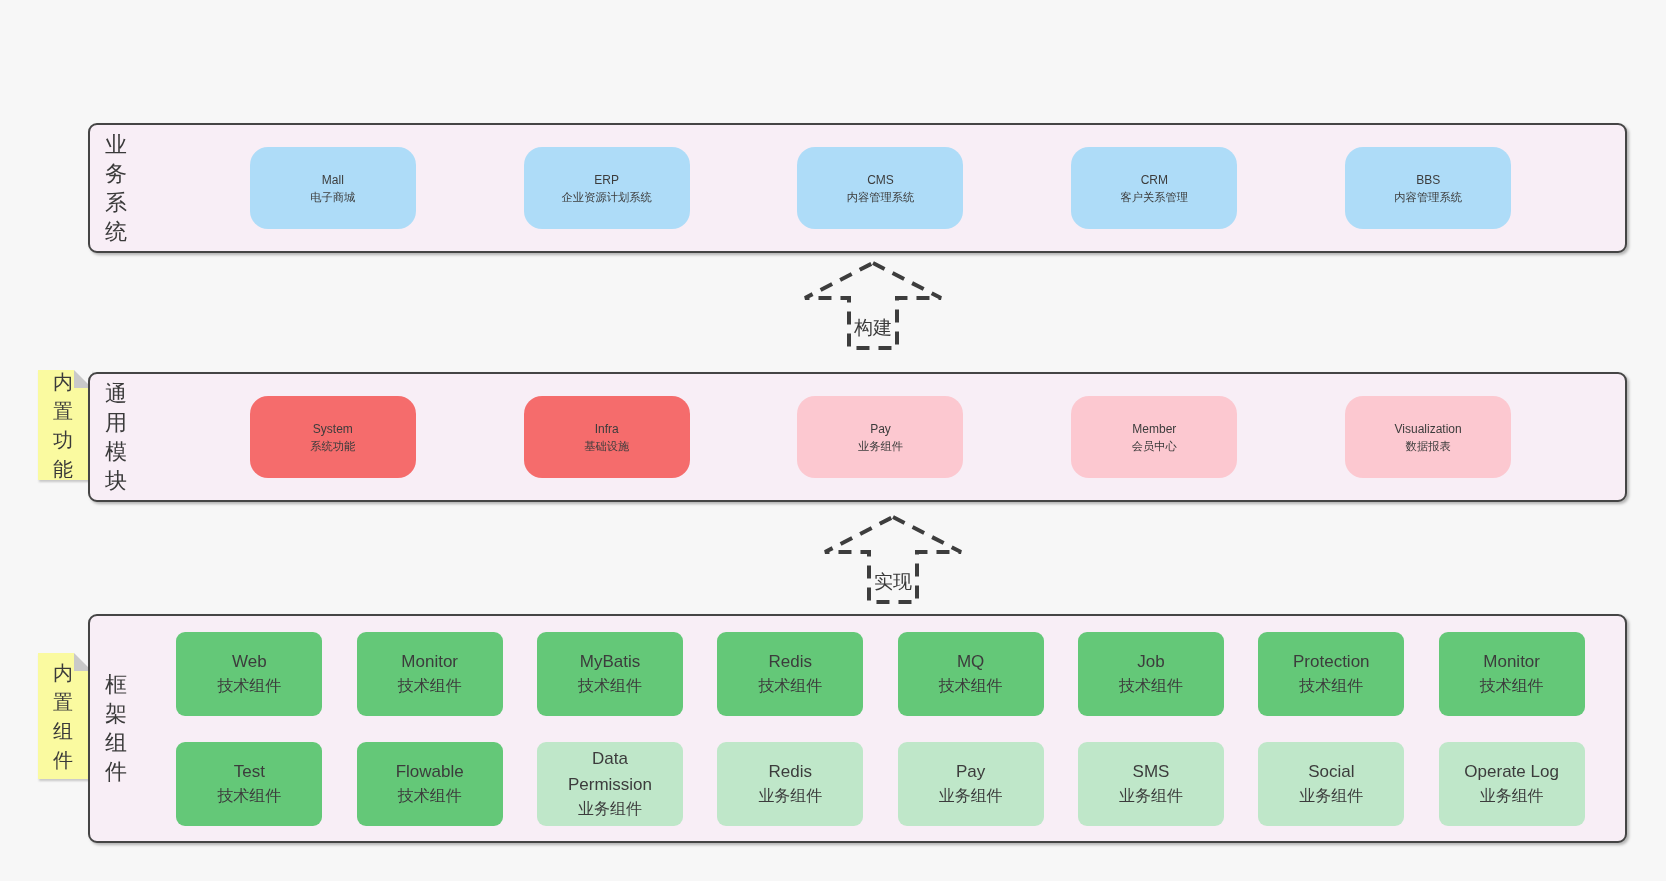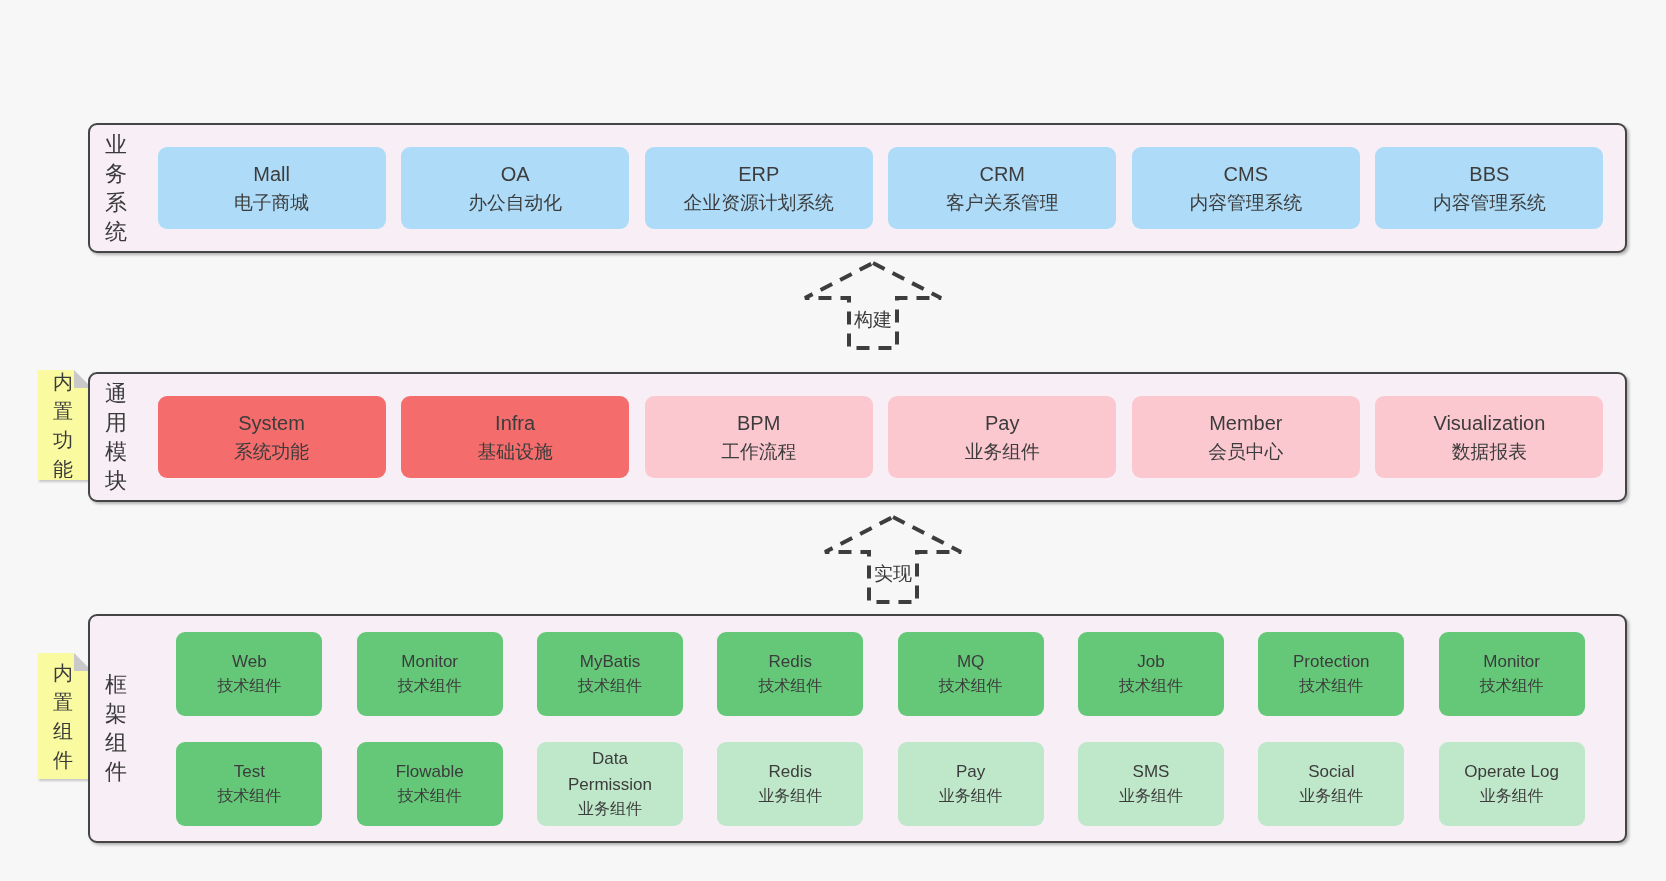--- a/index.html
+++ b/index.html
@@ -38,21 +38,21 @@
     padding:0 6px 0 0;
   }
   .row{display:flex;justify-content:space-evenly;align-items:stretch;}
 
   .box{
     border-radius:9px;
     display:flex;flex-direction:column;align-items:center;justify-content:center;
     text-align:center;line-height:1.5;color:#3c3c3c;
     box-sizing:border-box;padding:4px 14px;
   }
-  .row-6 .box{width:228px;min-height:82px;font-size:20px;}
+  .row-6 .box{width:166px;min-height:82px;font-size:12px;border-radius:18px;}
   .row-8 .box{width:146px;min-height:84px;font-size:17px;}
   .box .zh{font-size:.94em;}
   .box.blue{background:var(--blue,#aedcf8);}
   .box.red{background:var(--red,#f56c6c);text-align:center;}
   .box.pink{background:var(--pink,#fcc8d0);}
   .box.green{background:var(--green,#64c878);}
   .box.green-light{background:var(--green-light,#bfe7c9);}
 
   
   .note{
@@ -74,21 +74,21 @@
   
   .arrow{position:absolute;width:146px;height:94px;z-index:1;}
   #arrow-0{left:800px;top:258px;}
   #arrow-1{left:820px;top:512px;}
   .arrow svg{display:block;width:146px;height:94px;}
   .arrow path{
     fill:none;stroke:var(--line,#3d3d3d);stroke-width:4;
     stroke-dasharray:13 9;stroke-linejoin:miter;
   }
   .arrow .arrow-label{
-    position:absolute;left:50%;top:48px;transform:translateX(-50%);
+    position:absolute;left:50%;top:56px;transform:translateX(-50%);
     background:var(--page-bg,#f7f7f7);
     padding:1px 3px;font-size:19px;color:#3a3a3a;white-space:nowrap;
   }
 </style>
 </head>
 <body>
 
 <div id="canvas">
 
   <div class="band" id="band-0">
@@ -98,34 +98,30 @@
         <span>系</span>
         <span>统</span>
       </div>
     <div class="rows">
         <div class="row row-6">
           <div class="box blue">
             <div class="en">Mall</div>
             <div class="zh">电子商城</div>
           </div>
           <div class="box blue">
-            <div class="en">OA</div>
-            <div class="zh">办公自动化</div>
-          </div>
-          <div class="box blue">
             <div class="en">ERP</div>
             <div class="zh">企业资源计划系统</div>
           </div>
           <div class="box blue">
+            <div class="en">CMS</div>
+            <div class="zh">内容管理系统</div>
+          </div>
+          <div class="box blue">
             <div class="en">CRM</div>
             <div class="zh">客户关系管理</div>
-          </div>
-          <div class="box blue">
-            <div class="en">CMS</div>
-            <div class="zh">内容管理系统</div>
           </div>
           <div class="box blue">
             <div class="en">BBS</div>
             <div class="zh">内容管理系统</div>
           </div>
         </div>
       </div>
   </div>
 
   <div class="arrow" id="arrow-0">
@@ -144,24 +140,20 @@
       </div>
     <div class="rows">
         <div class="row row-6">
           <div class="box red">
             <div class="en">System</div>
             <div class="zh">系统功能</div>
           </div>
           <div class="box red">
             <div class="en">Infra</div>
             <div class="zh">基础设施</div>
-          </div>
-          <div class="box pink">
-            <div class="en">BPM</div>
-            <div class="zh">工作流程</div>
           </div>
           <div class="box pink">
             <div class="en">Pay</div>
             <div class="zh">业务组件</div>
           </div>
           <div class="box pink">
             <div class="en">Member</div>
             <div class="zh">会员中心</div>
           </div>
           <div class="box pink">

